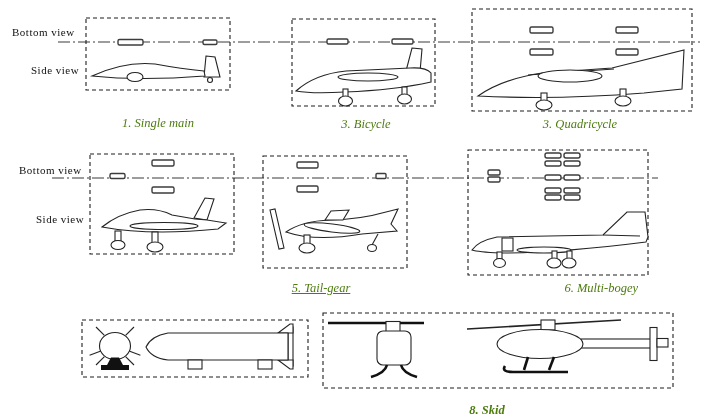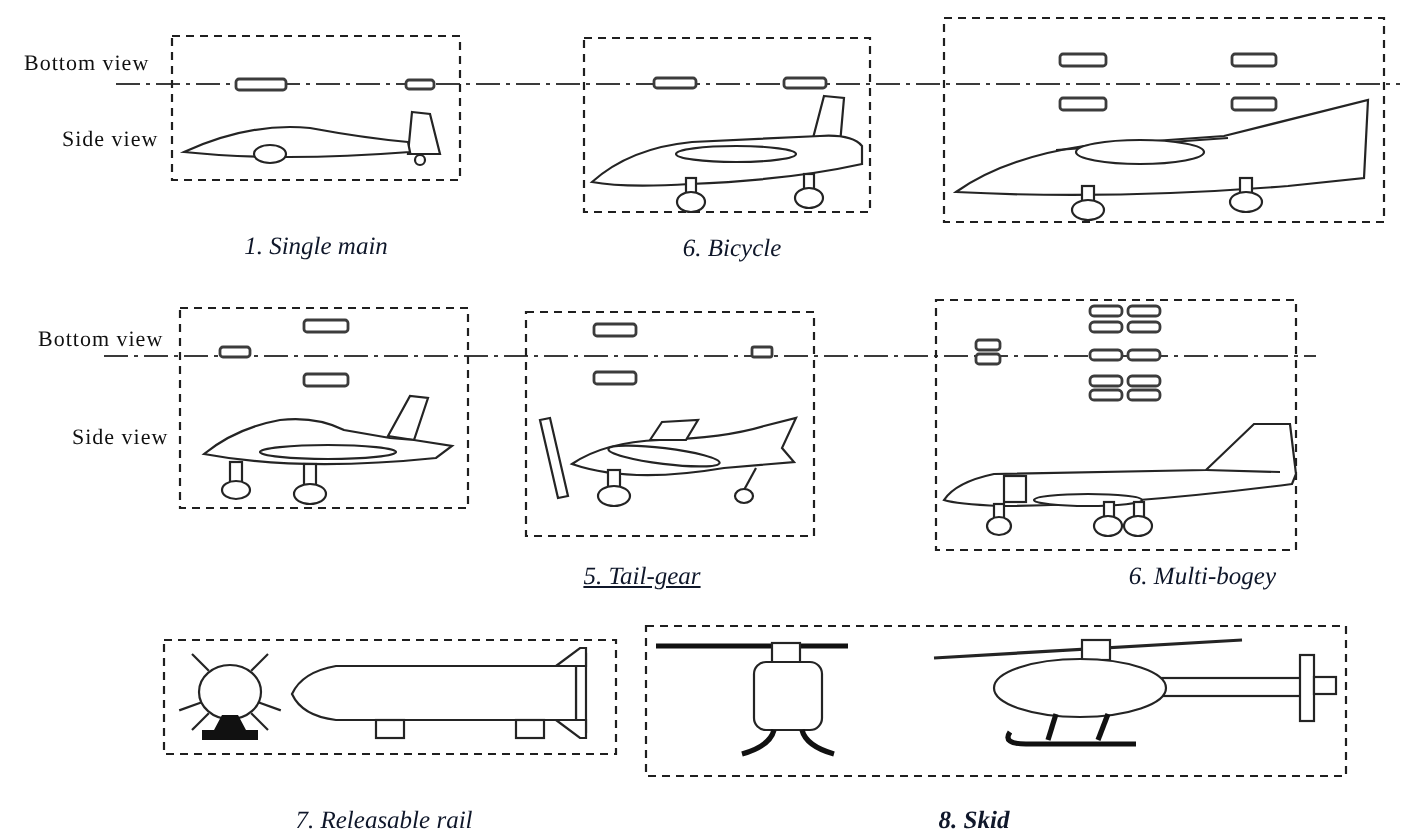--- a/index.html
+++ b/index.html
@@ -13,21 +13,21 @@
   .gear{fill:#ffffff;stroke:#3c3c3c;stroke-width:1.4;}
   .shape{fill:#ffffff;stroke:#242424;stroke-width:1.1;}
   .shape-line{fill:none;stroke:#242424;stroke-width:1.1;}
   .thick{fill:none;stroke:#111;stroke-width:2.6;}
   .solid{fill:#111;stroke:none;}
   .view-label{
     position:absolute;font-size:11px;color:#101010;letter-spacing:0.5px;white-space:nowrap;
   }
   .caption{
     position:absolute;width:160px;text-align:center;font-size:12.5px;font-style:italic;
-    color:#0f172a;white-space:nowrap;
+    color:#4d7c0f;white-space:nowrap;
   }
 </style>
 </head>
 <body>
 
 <div id="figure">
 
   <div class="view-label" style="left:12px;top:26px;">Bottom view</div>
   <div class="view-label" style="left:31px;top:64px;">Side view</div>
 
@@ -189,19 +189,19 @@
       <rect class="shape" x="650" y="27.5" width="7" height="33"></rect>
       <rect class="shape" x="657" y="38.5" width="11" height="8.5"></rect>
       <ellipse class="shape" cx="540" cy="44" rx="43" ry="14.5"></ellipse>
       <path class="thick" d="M528,57 L524,70"></path>
       <path class="thick" d="M554,57 L549,70"></path>
       <path class="thick" d="M505,66 Q501,72 513,72 L568,72"></path>
     </g>
   </svg>
 
   <div class="caption" style="left:78px;top:116px;">1. Single main</div>
-  <div class="caption" style="left:286px;top:117px;">6. Bicycle</div>
+  <div class="caption" style="left:286px;top:117px;">3. Bicycle</div>
+  <div class="caption" style="left:500px;top:117px;">3. Quadricycle</div>
   <div class="caption" style="left:241px;top:281px;text-decoration:underline;">5. Tail-gear</div>
   <div class="caption" style="left:478px;top:281px;text-align:right;">6. Multi-bogey</div>
-  <div class="caption" style="left:112px;top:403px;">7. Releasable rail</div>
   <div class="caption" style="left:407px;top:403px;font-weight:bold;">8. Skid</div>
 
 </div>
 
 </body></html>

